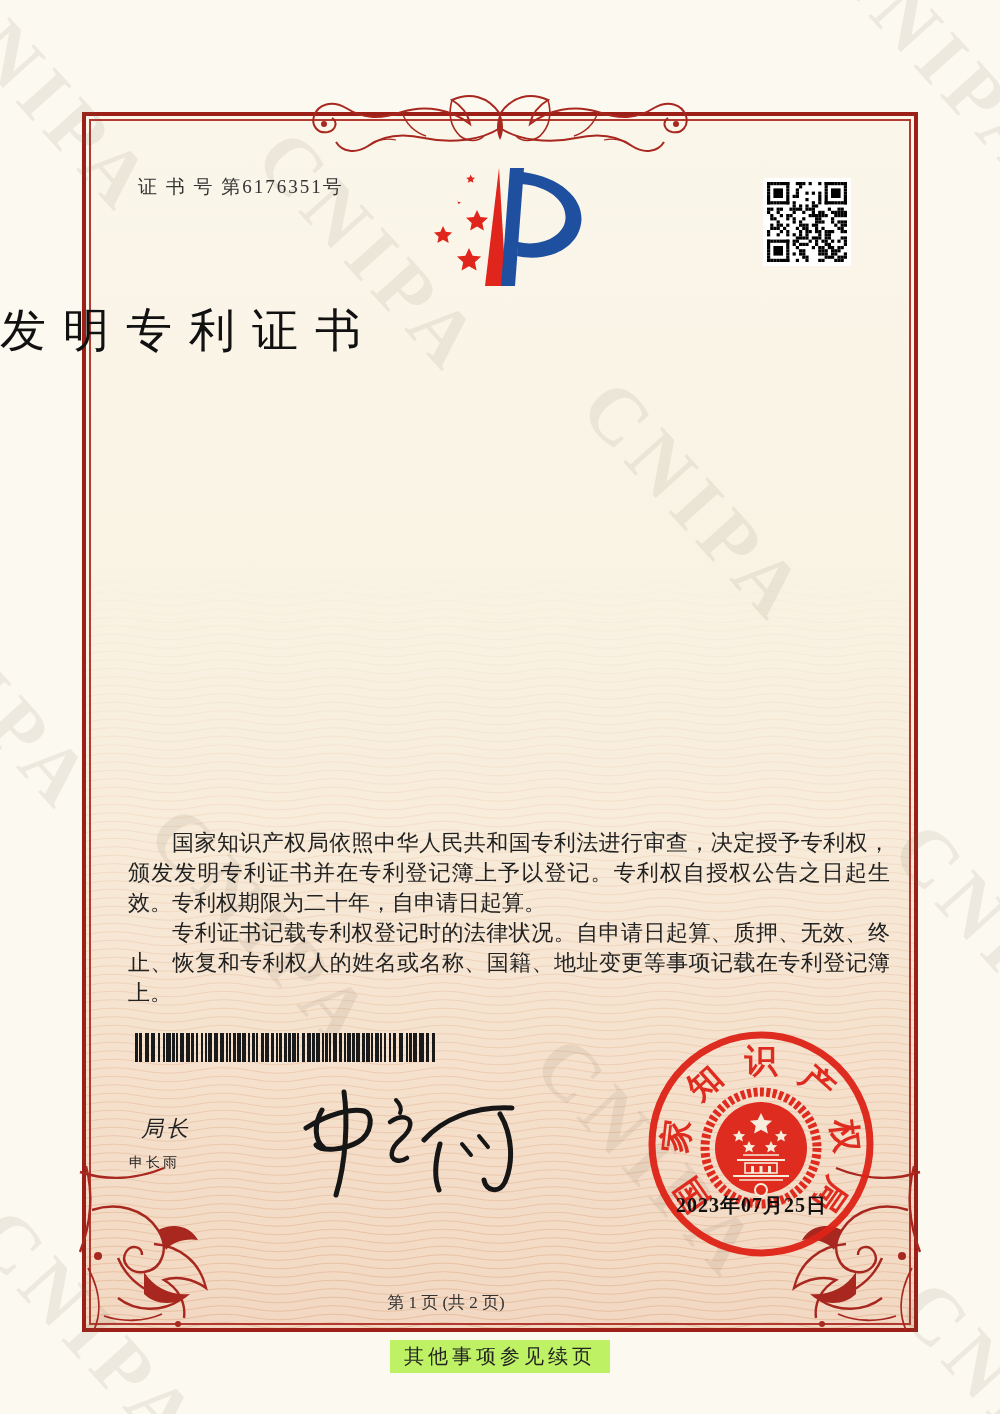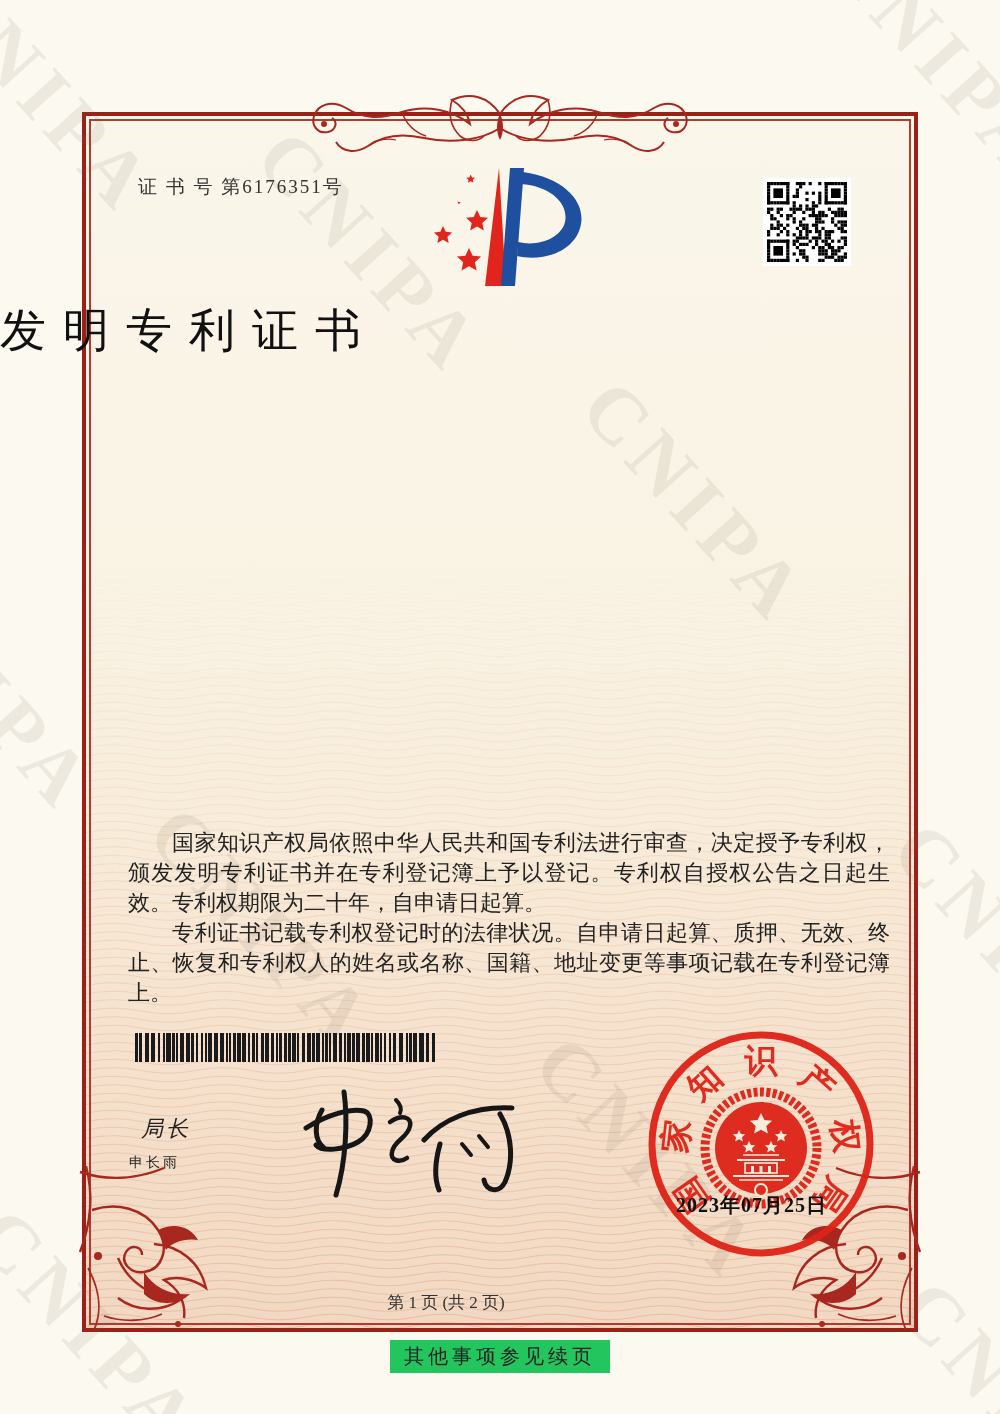--- a/index.html
+++ b/index.html
@@ -38,21 +38,21 @@
   .field-value{margin-left:8px;vertical-align:top;}
   .field-value.wrap{display:inline-block;white-space:pre-line;max-width:580px;line-height:30px;}
   .para{position:absolute;left:128px;width:762px;font-size:22px;line-height:30px;
         text-align:justify;text-indent:2em;color:#222;z-index:3;}
   #director-title{left:141px;top:1114px;font-size:22px;letter-spacing:3px;font-style:italic;}
   #director-name{left:129px;top:1154px;font-size:14px;letter-spacing:3px;}
   #seal-date{left:676px;top:1192px;width:190px;font-size:20px;font-weight:bold;color:#101010;
              letter-spacing:1px;z-index:5;}
   #page-info{left:0;top:1291px;width:892px;text-align:center;font-size:17px;color:#333;}
   #footer-note{left:0;top:1340px;width:1000px;text-align:center;z-index:3;}
-  #footer-note span{display:inline-block;background:#22c55e;padding:3px 14px;font-size:20px;
+  #footer-note span{display:inline-block;background:#bef264;padding:3px 14px;font-size:20px;
                     letter-spacing:4px;color:#222;}
   #qr-box{left:763px;top:178px;width:88px;height:88px;background:#fff;z-index:3;}
   #qr-box svg{margin:4px;}
   #barcode-box{left:135px;top:1033px;z-index:3;}
   #logo-box{left:413px;top:164px;z-index:3;}
   #sig-box{left:290px;top:1078px;z-index:4;}
   #seal-box{left:641px;top:1024px;z-index:4;opacity:0.95;}
   .seal-char{font-family:"Liberation Serif","DejaVu Serif",serif;font-weight:bold;font-size:33px;
              fill:#de2317;text-anchor:middle;dominant-baseline:central;}
 </style>

